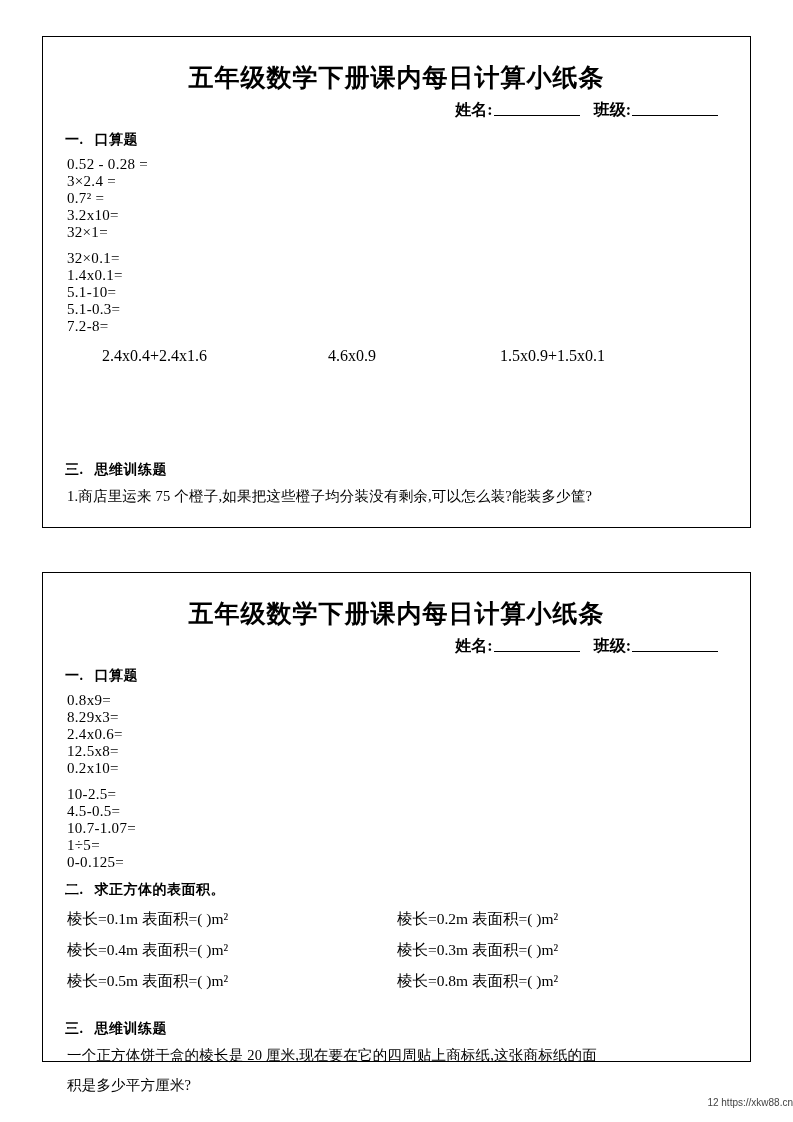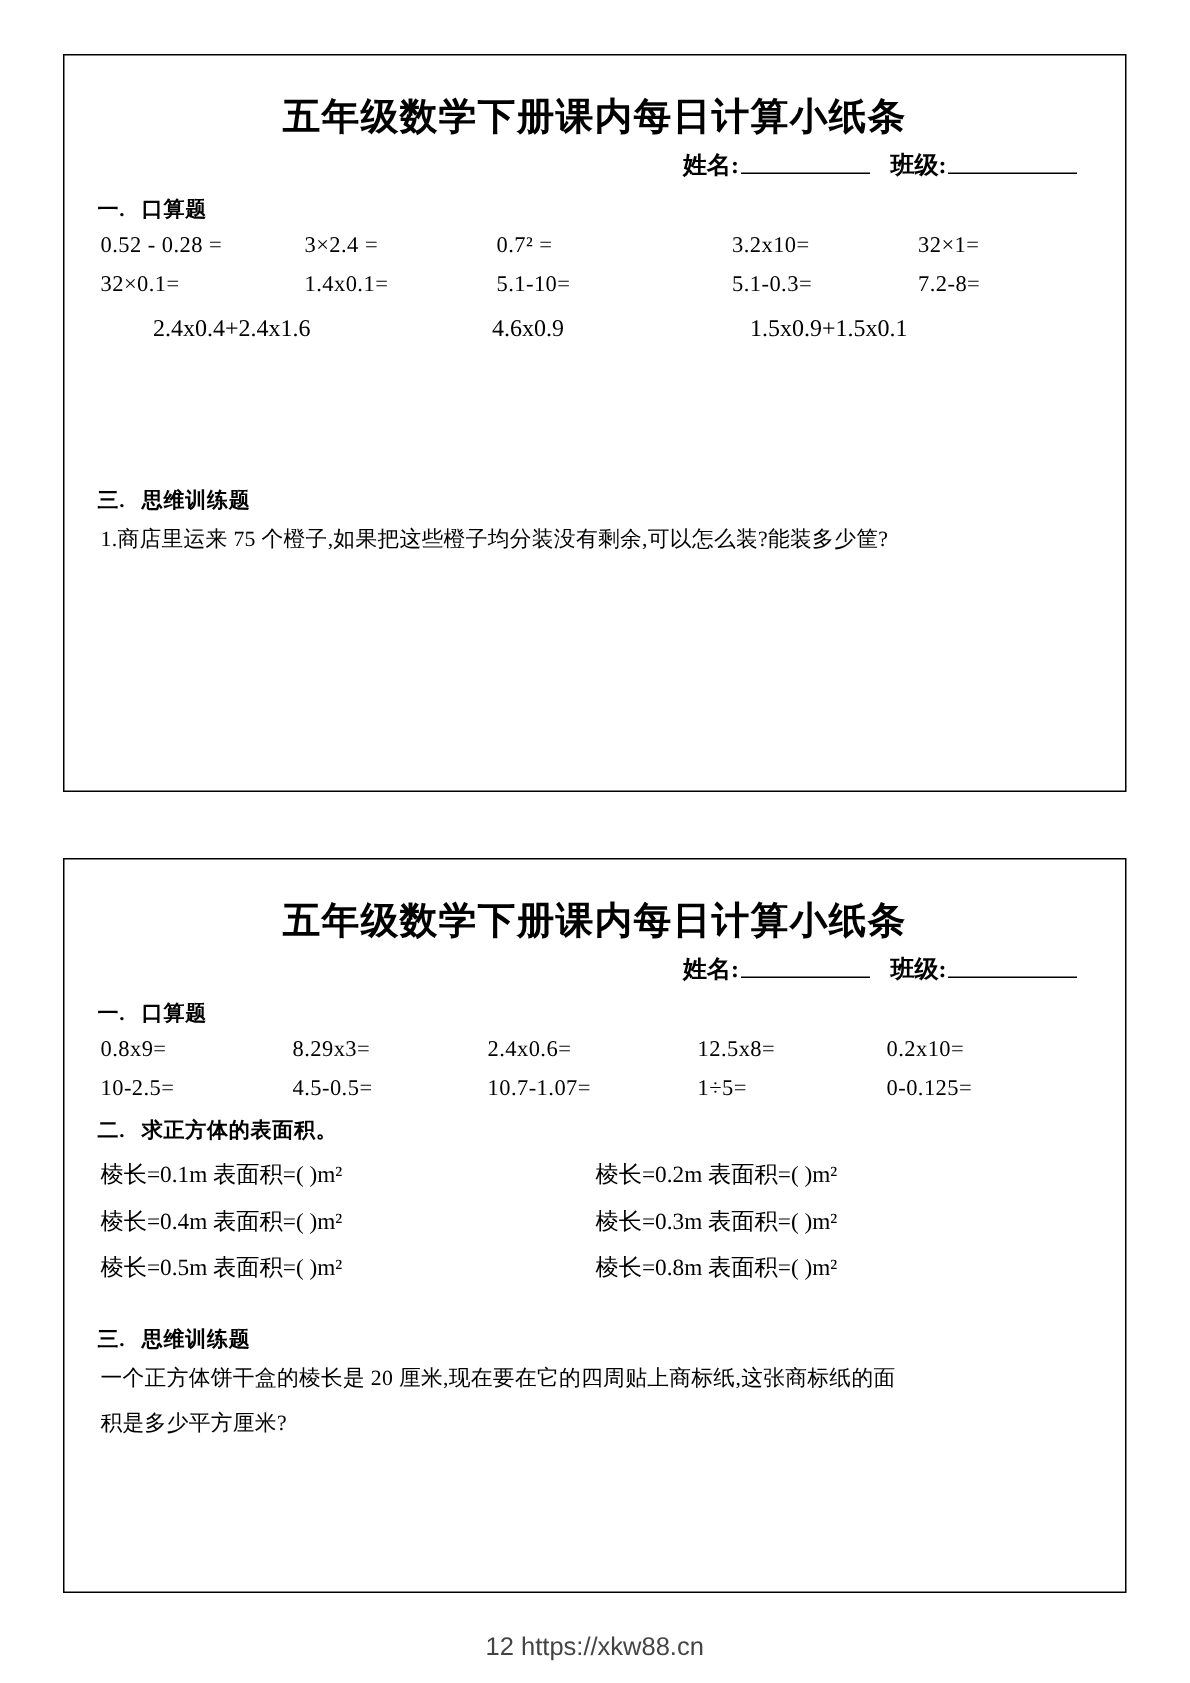--- a/index.html
+++ b/index.html
@@ -71,20 +71,21 @@
     letter-spacing: 0.5px;
   }
   .section-head .num { margin-right: 7px; }
 
   .prob-row {
     display: flex;
     font-size: 15px;
     margin: 7px 0 9px 0;
     padding-left: 2px;
     letter-spacing: 0.3px;
+    flex-direction: column;
   }
   .prob-row .cell { white-space: nowrap; }
 
   
   .oral1 .c0 { width: 136px; }
   .oral1 .c1 { width: 128px; }
   .oral1 .c2 { width: 157px; }
   .oral1 .c3 { width: 124px; }
   .oral1 .c4 { width: auto; }
 
@@ -120,22 +121,22 @@
     margin: 10px 0 0 2px;
   }
   .cube-row .c0 { width: 330px; }
   .cube-row .c1 { width: auto; }
 
   .footer {
     position: absolute;
     left: 0;
     right: 0;
     bottom: 14px;
-    text-align: center;
-    font-size: 17px;
+    text-align: right;
+    font-size: 10px;
     color: #444;
     font-family: "Liberation Sans", sans-serif;
   }
 </style>
 </head>
 <body>
 
 <div class="page">
 
   <div class="sheet sheet-1">

